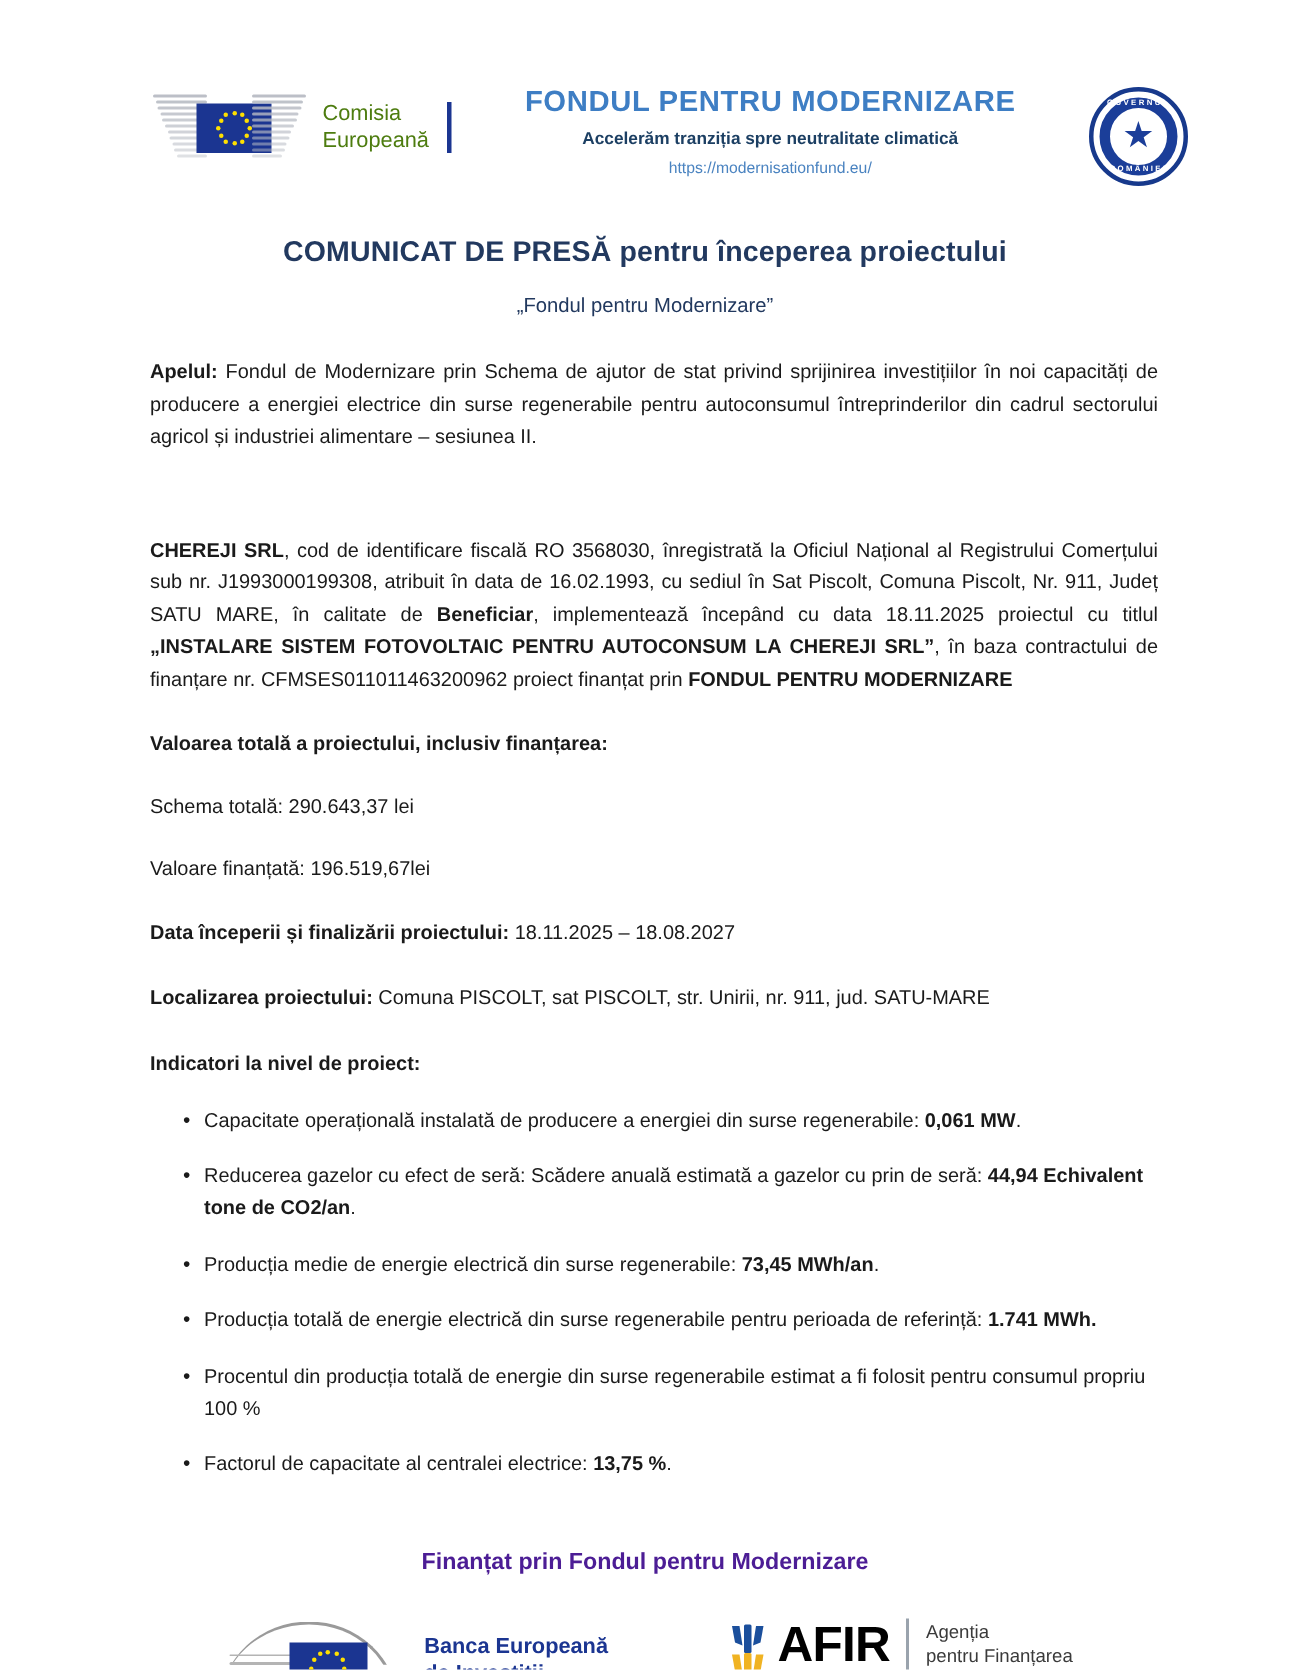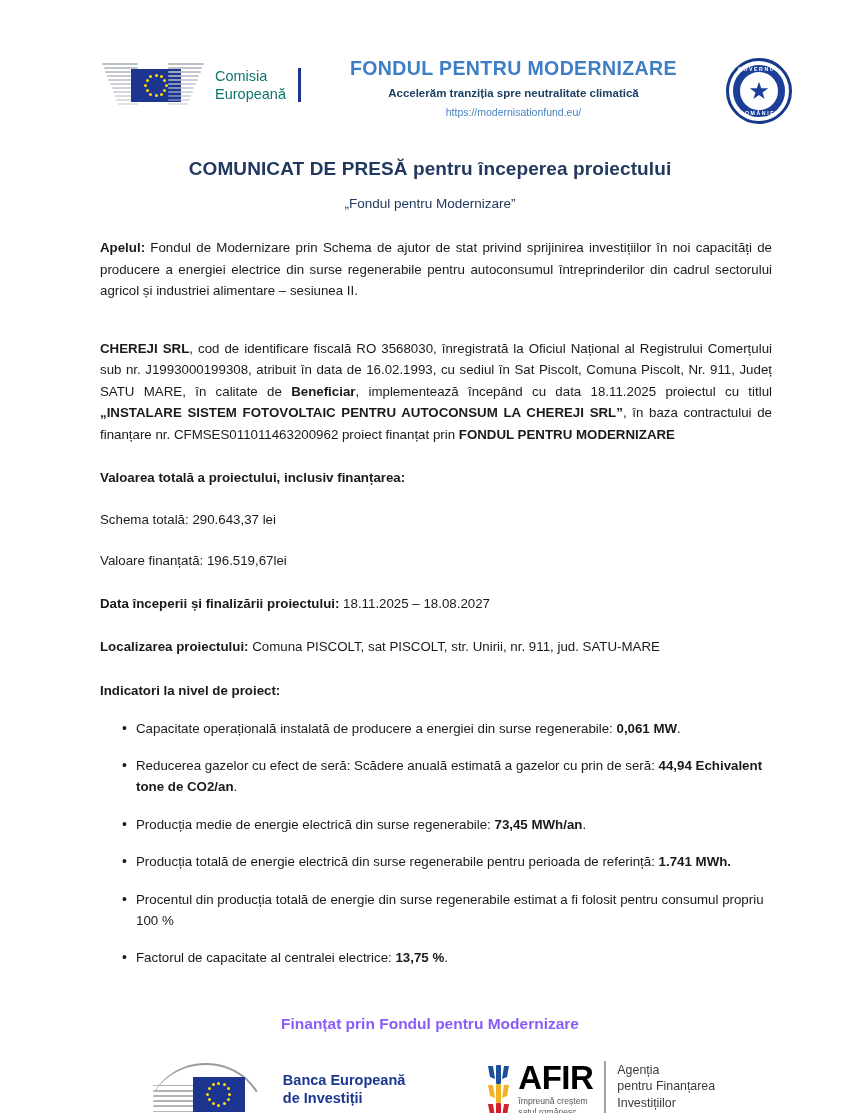--- a/index.html
+++ b/index.html
@@ -47,21 +47,21 @@
     background: #b8bcc4; border-radius: 2px; right: 0;
   }
   .ec-flag {
     position: absolute; left: 31px; top: 8px;
     width: 50px; height: 33px; background: #1b3591;
   }
   .ec-star {
     position: absolute; width: 3px; height: 3px; background: #ffe000;
     border-radius: 50%;
   }
-  .ec-text { font-size: 14.5px; line-height: 1.25; color: #0f766e; }
+  .ec-text { font-size: 14.5px; line-height: 1.25; color: #4d7c0f; }
   .ec-bar {
     width: 3px; height: 34px; background: #1b3591; margin-left: 5px;
   }
 
   
   .fund-banner { text-align: center; margin-top: 2px; }
   .fund-title {
     font-size: 19.5px; font-weight: bold; letter-spacing: 0.4px;
     color: #3e7ec4;
   }
@@ -122,21 +122,21 @@
   
   .content { padding: 0 88px 0 100px; }
 
   p.body {
     font-size: 13.3px;
     line-height: 1.62;
     text-align: justify;
     margin: 26px 0 0 0;
     color: #1a1a1a;
   }
-  p.body.tight { margin-top: 36px; }
+  p.body.tight { margin-top: 54px; }
   b, strong { font-weight: bold; }
 
   .label-line {
     font-size: 13.3px;
     line-height: 1.6;
     margin: 22px 0 0 0;
   }
   .label-line.bold-head { font-weight: bold; }
   .plain-line {
     font-size: 13.3px;
@@ -161,21 +161,21 @@
     content: "\2022";
     position: absolute; left: 0; top: -1px;
     font-size: 14px; color: #1a1a1a;
   }
 
   
   .footer-title {
     text-align: center;
     font-weight: bold;
     font-size: 15.5px;
-    color: #8b5cf6;
+    color: #4c1d95;
     margin-top: 46px;
   }
 
   .footer-logos {
     display: flex;
     align-items: flex-start;
     justify-content: center;
     gap: 80px;
     margin-top: 28px;
     padding: 0 60px;

